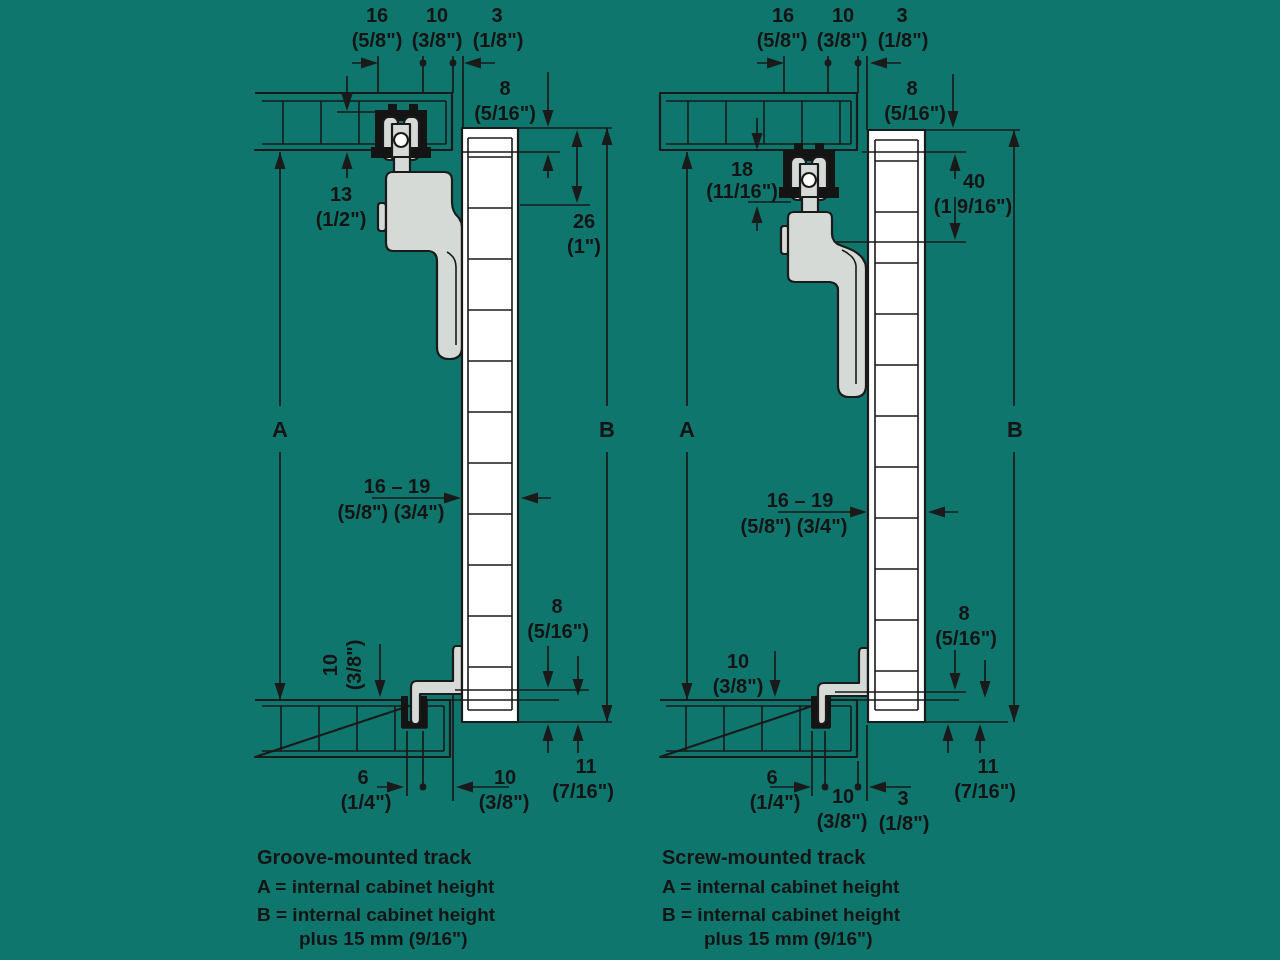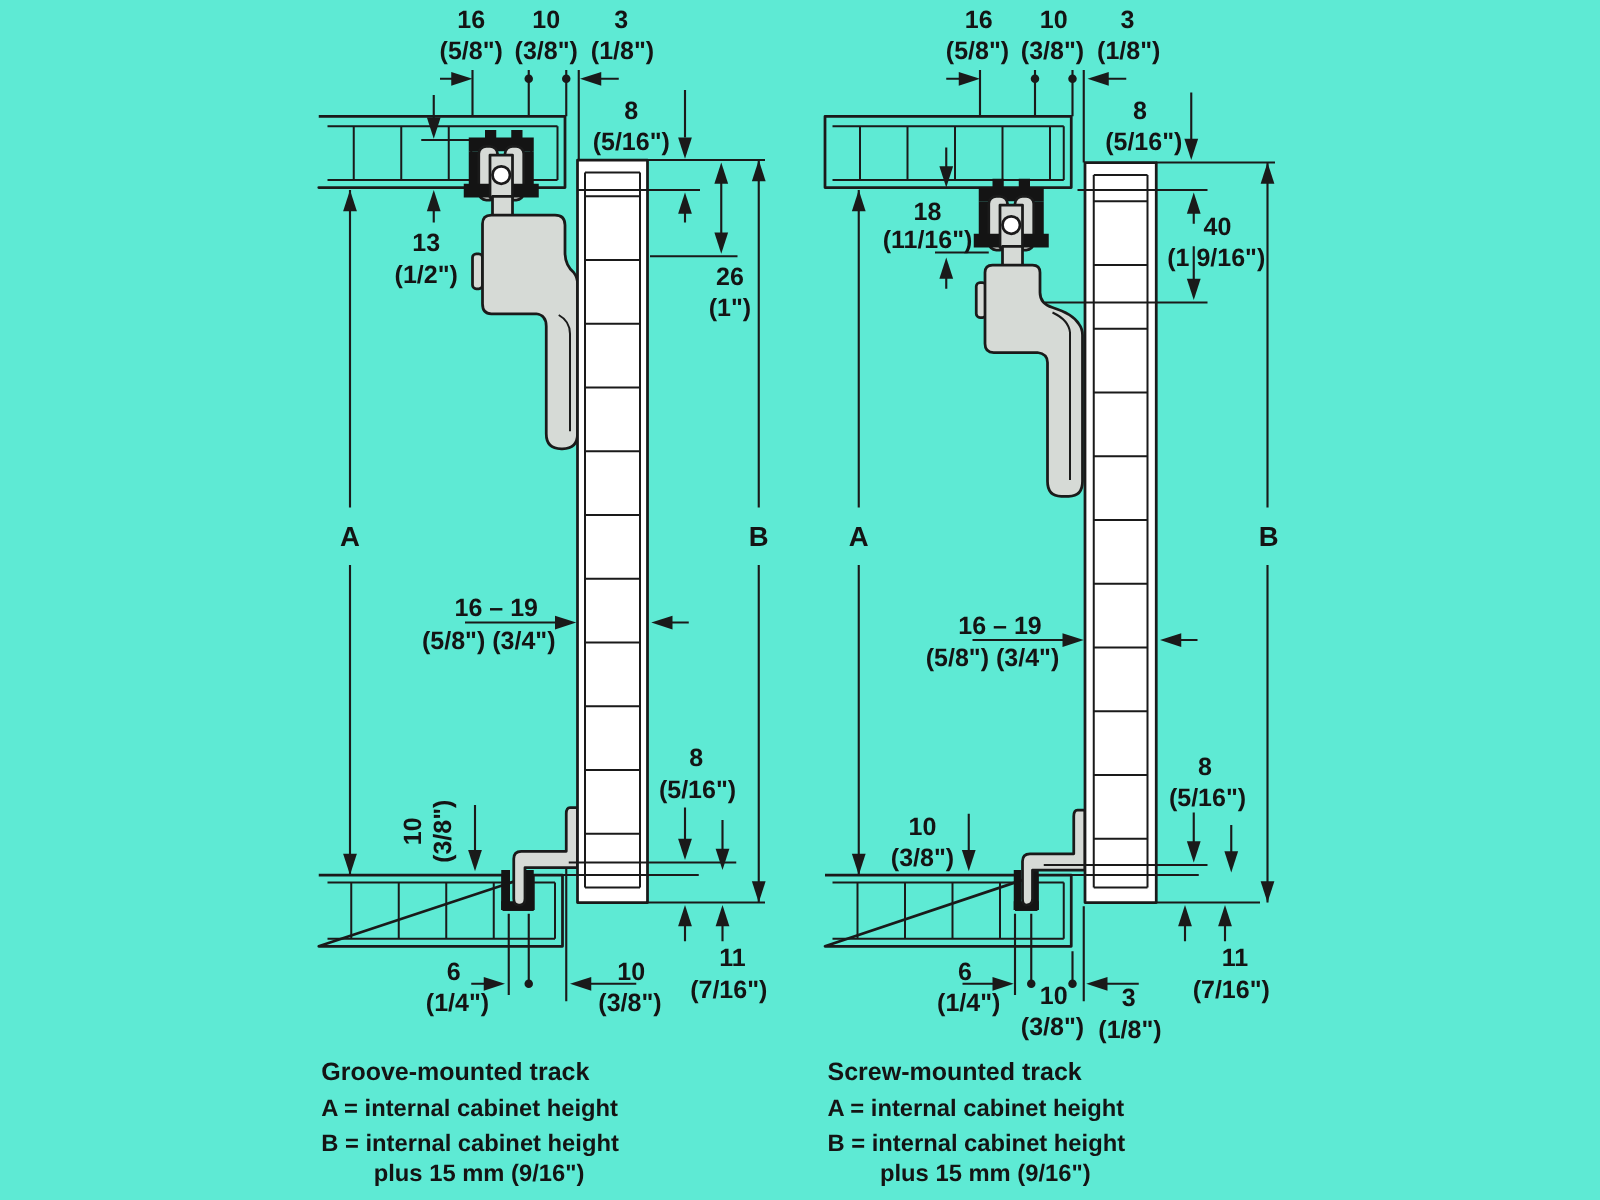--- a/index.html
+++ b/index.html
@@ -1,16 +1,16 @@
 <!DOCTYPE html>
 <html><head>
 <meta charset="utf-8">
 <style>
   html,body{margin:0;padding:0;background:#fff;}
-  .stage{position:relative;width:1280px;height:960px;background:#5eead4;overflow:hidden;}
+  .stage{position:relative;width:1280px;height:960px;background:#0f766e;overflow:hidden;}
   svg text{font-family:"Liberation Sans","DejaVu Sans",sans-serif;font-weight:700;fill:#141414;}
   .t20{font-size:20px;text-anchor:middle;}
   .ab{font-size:22px;text-anchor:middle;}
   .cap{font-size:19px;text-anchor:start;}
   .capt{font-size:20px;text-anchor:start;}
   .o{stroke:#1a1a1a;stroke-width:2.2;fill:none;stroke-linejoin:round;}
   .i{stroke:#1a1a1a;stroke-width:1.6;fill:none;}
   .d{stroke:#1a1a1a;stroke-width:1.7;fill:none;}
   .blk{fill:#141414;stroke:none;}
   .gry{fill:#d6dad6;stroke:#1a1a1a;stroke-width:2.2;stroke-linejoin:round;}

